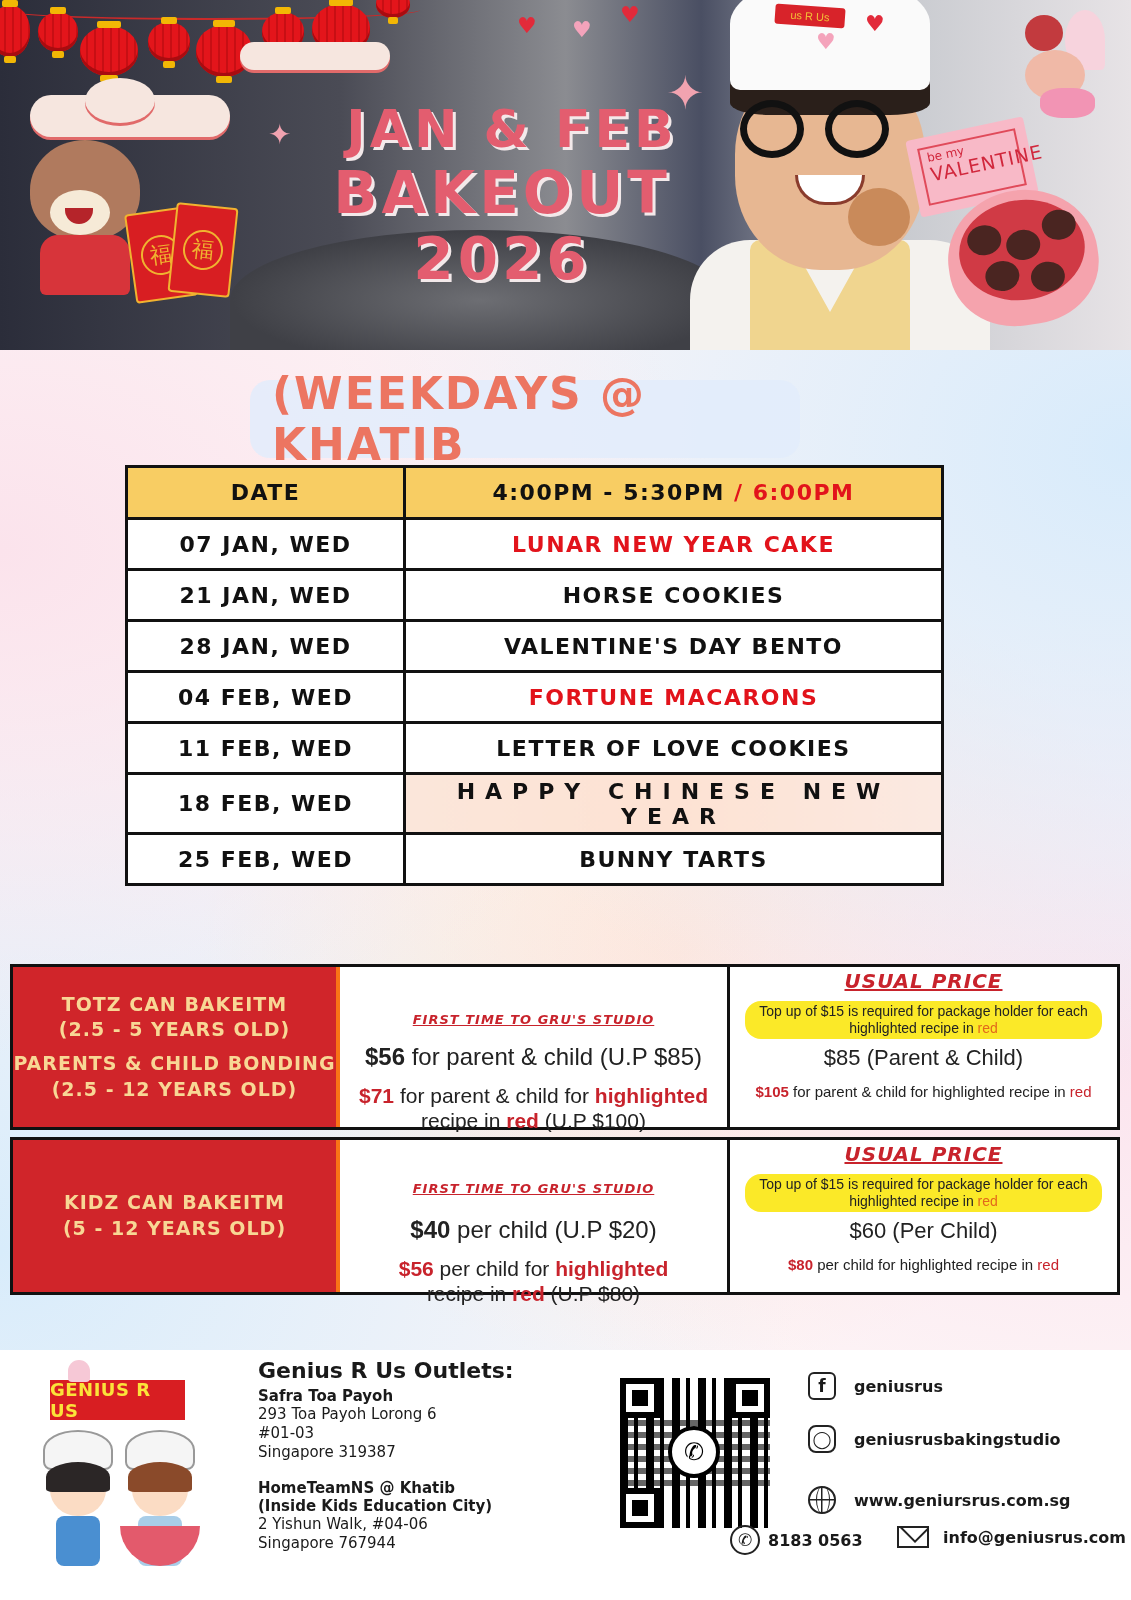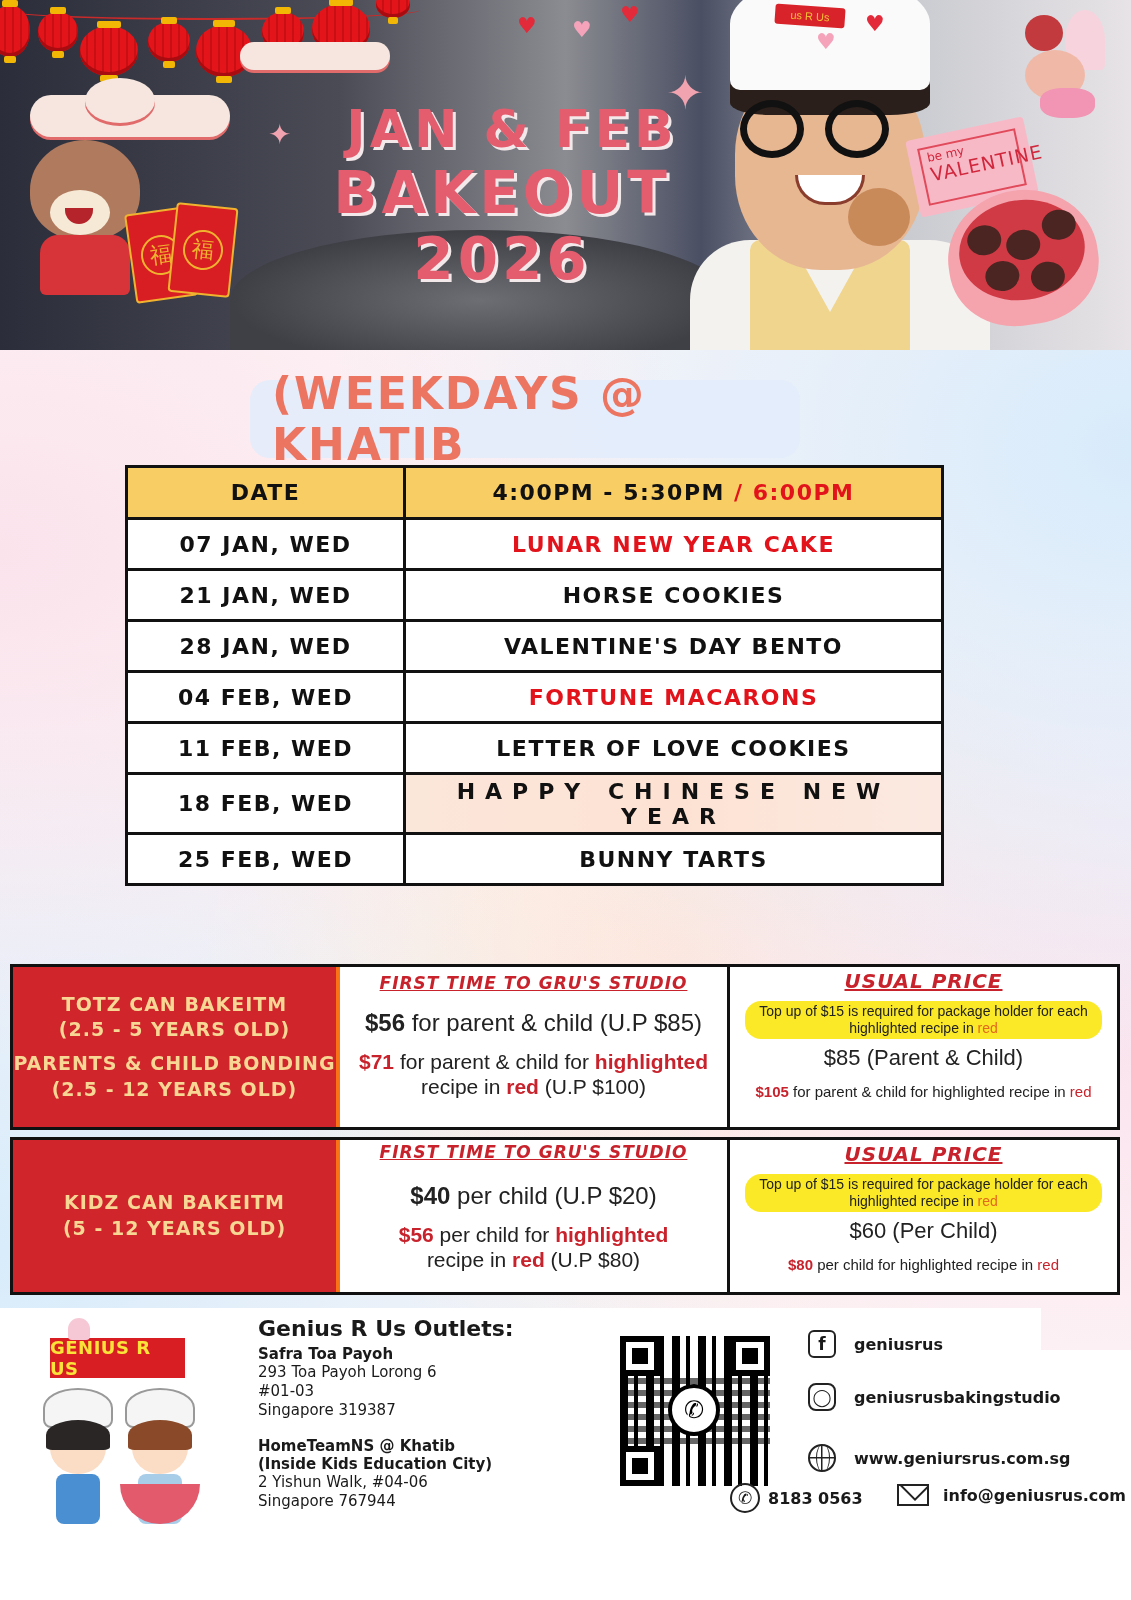--- a/index.html
+++ b/index.html
@@ -219,39 +219,39 @@
     text-align: center; padding-top: 6px;
   }
   .price-block .usual {
     flex: 1; display: flex; flex-direction: column; align-items: center;
     text-align: center; padding-top: 2px;
   }
   .hdr {
     font-family: "DejaVu Sans", sans-serif; font-weight: bold; font-style: italic;
     color: #c8232c; text-decoration: underline; letter-spacing: 1px;
   }
-  .first .hdr { font-size: 17px; }
+  .first .hdr { font-size: 13px; margin-top: 39px; }
   .usual .hdr { font-size: 20px; }
   .main-price { font-size: 24px; color: #222; margin-top: 16px; }
   .main-price b { font-weight: bold; }
   .hl-price { font-size: 21px; color: #222; margin-top: 12px; line-height: 1.2; }
   .hl-price .rb { color: #c8232c; font-weight: bold; }
   .topup {
     background: #fbe928; border-radius: 16px; padding: 2px 10px; margin-top: 8px;
     font-size: 14px; line-height: 1.2; color: #222; width: 92%;
   }
   .topup .r { color: #e2681b; }
   .usual-main { font-size: 22px; color: #222; margin-top: 6px; }
   .usual-hl { font-size: 15px; color: #222; margin-top: 12px; }
   .usual-hl .rb { color: #c8232c; font-weight: bold; }
   .usual-hl .r { color: #c8232c; }
 
   
   .footer {
-    position: absolute; left: 0; top: 1308px; width: 1041px; height: 250px; background: #ffffff;
+    position: absolute; left: 0; top: 1350px; width: 1041px; height: 250px; background: #ffffff;
   }
   .logo {
     position: absolute; left: 50px; top: 30px; width: 135px; height: 40px;
     background: #d81e22; display: flex; align-items: center; justify-content: center;
   }
   .logo span {
     color: #fbe33a; font-family: "DejaVu Sans", sans-serif; font-weight: bold; font-size: 18px;
     letter-spacing: 0.5px;
   }
   .logo .cupcake {

